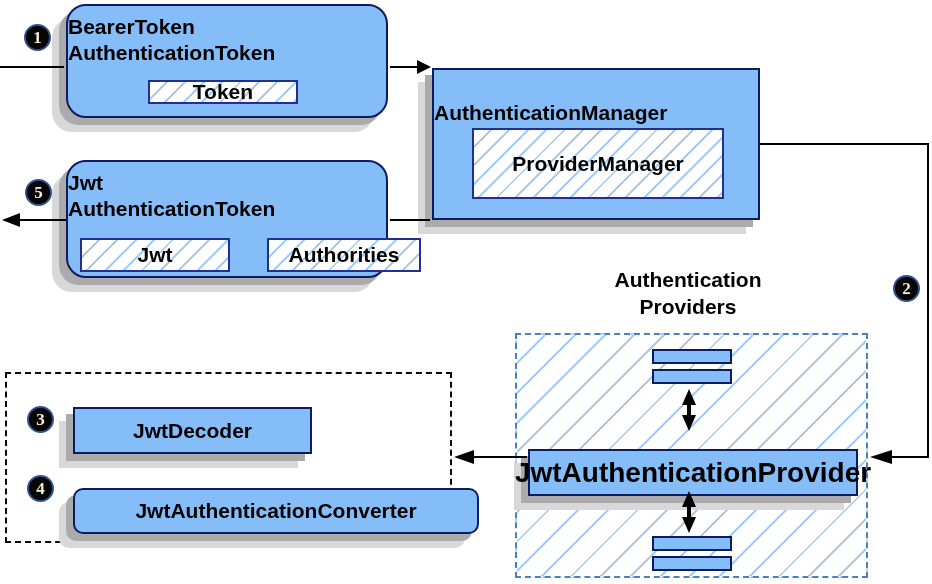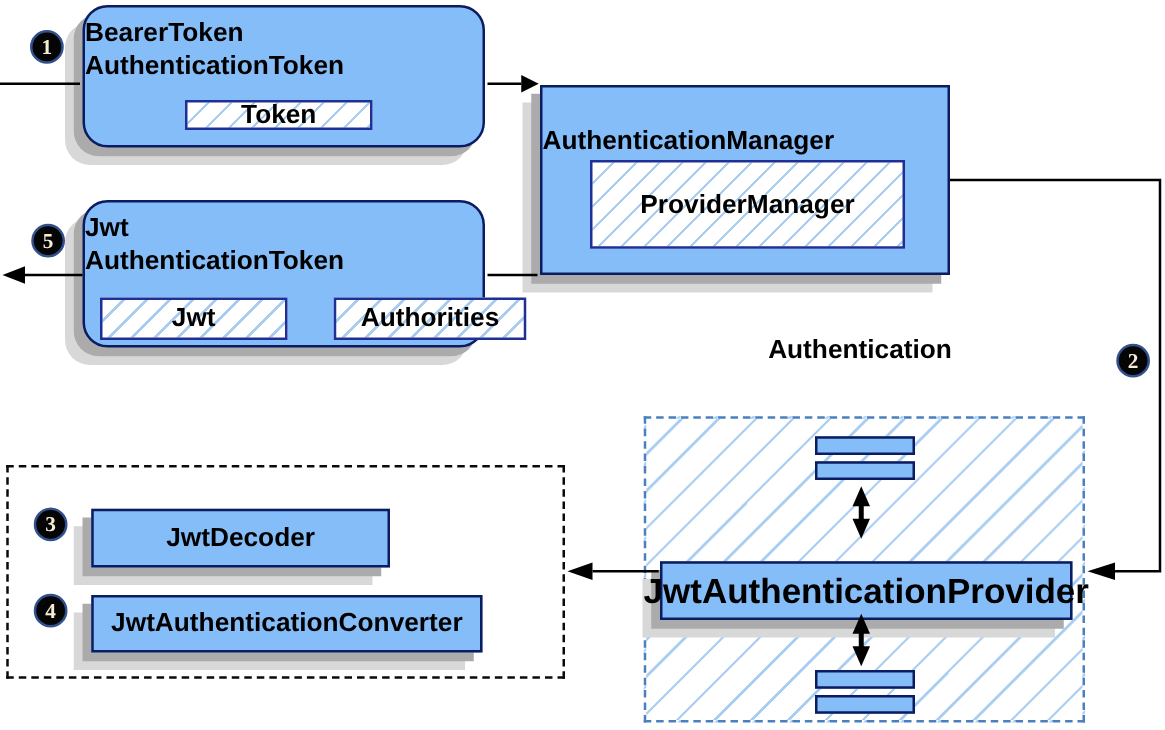--- a/index.html
+++ b/index.html
@@ -84,40 +84,41 @@
     <div class="field" style="left:12px;top:76px;width:150px;height:34px;">
       <span>Jwt</span>
     </div>
     <div class="field" style="left:187px;top:76px;width:154px;height:34px;margin-left:12px;">
       <span>Authorities</span>
     </div>
   </div>
 
   <div class="heading" style="left:577px;top:266px;width:222px;">
     <div>Authentication</div>
+    <div>Providers</div>
   </div>
 
   <div class="dashed-blue" style="left:515px;top:333px;width:353px;height:245px;"></div>
 
   <div class="mini-rect" style="left:652px;top:349px;"></div>
   <div class="mini-rect" style="left:652px;top:369px;"></div>
   <div class="mini-rect" style="left:652px;top:536px;"></div>
   <div class="mini-rect" style="left:652px;top:556px;"></div>
 
   <div class="node shadow center-label" style="left:528px;top:435px;width:330px;height:47px;font-size:28px;">
     <span>JwtAuthenticationProvider</span>
   </div>
 
   <div class="dashed-black" style="left:5px;top:372px;width:447px;height:171px;"></div>
 
   <div class="node shadow center-label" style="left:73px;top:393px;width:239px;height:47px;">
     <span>JwtDecoder</span>
   </div>
 
-  <div class="node shadow center-label" style="left:73px;top:462px;width:313px;height:46px;">
+  <div class="node shadow center-label" style="left:73px;top:474px;width:406px;height:46px;border-radius:10px;">
     <span>JwtAuthenticationConverter</span>
   </div>
 
   <svg class="overlay" width="932" height="584" viewBox="0 0 932 584">
     <g stroke="#000" stroke-width="2" fill="#000">
 
       <g>
         <line x1="0" y1="67" x2="64" y2="67"></line>
       </g>
 

